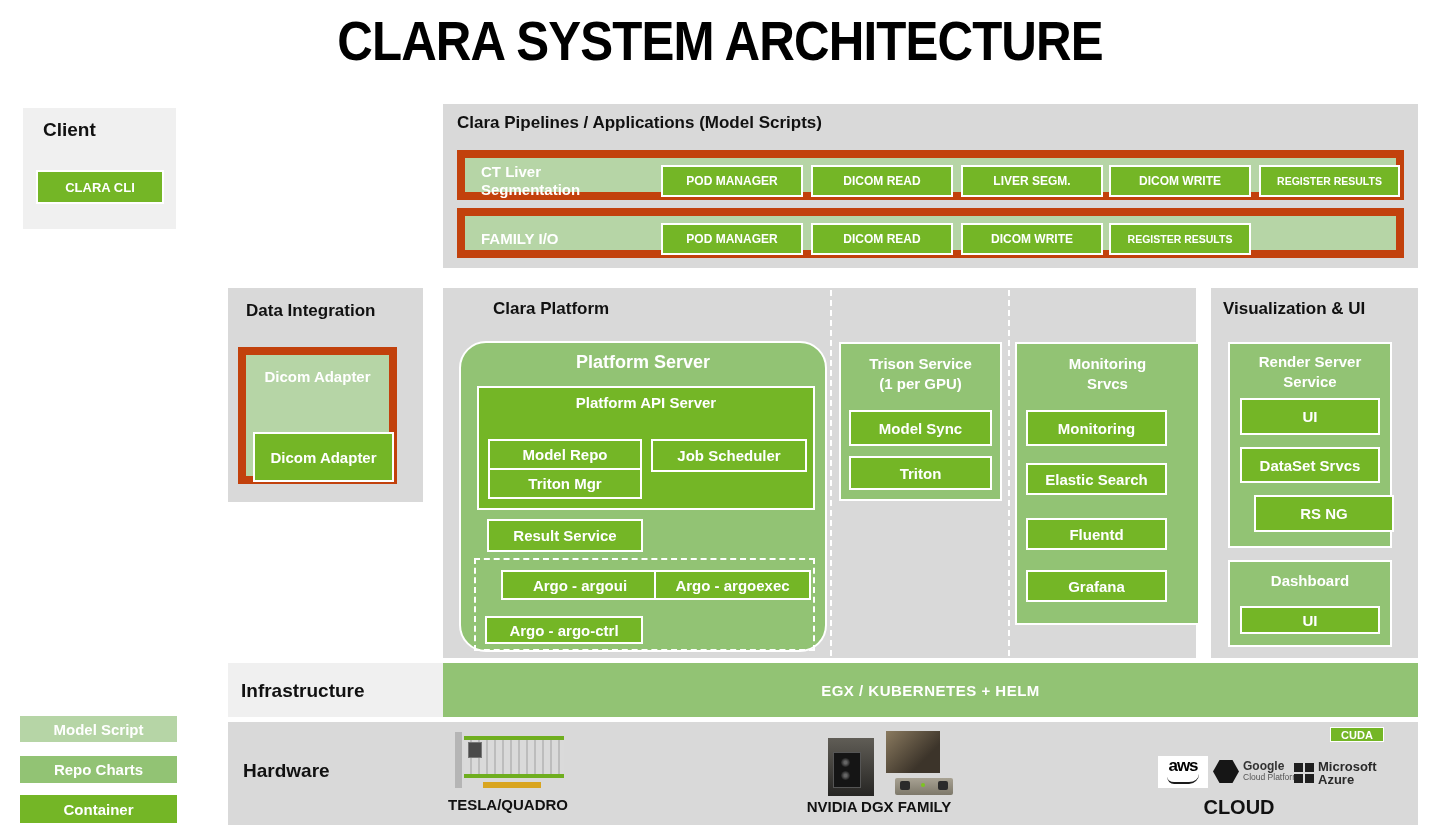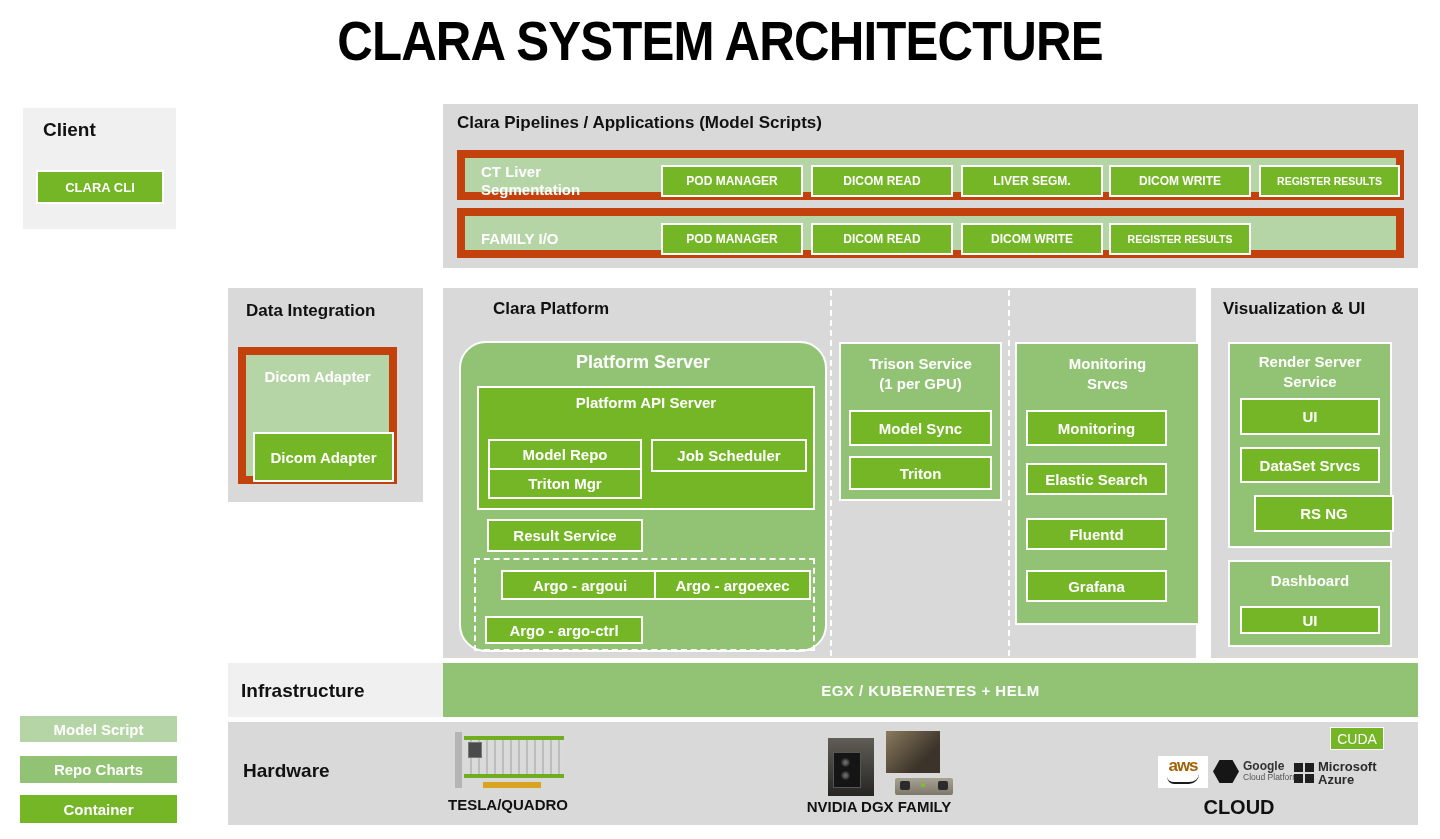--- a/index.html
+++ b/index.html
@@ -44,21 +44,21 @@
   .dgx-fan{position:absolute;width:9px;height:9px;border-radius:50%;
     background:radial-gradient(circle,#666 20%,#222 70%);}
   .dgx-t2{position:absolute;background:linear-gradient(135deg,#8a7a5f,#3c342a 70%);}
   .dgx-rack{position:absolute;background:linear-gradient(180deg,#a8a293,#7d786a);
     border-radius:2px;}
   .dgx-rack .hole{position:absolute;top:3px;width:10px;height:9px;background:#2b2b2b;
     border-radius:2px;}
   .dgx-rack .led{position:absolute;left:26px;top:5px;width:4px;height:4px;border-radius:50%;
     background:#7cc520;}
   
-  .aws-chip{position:absolute;background:#fff;color:#a16207;text-align:center;}
+  .aws-chip{position:absolute;background:#fff;color:#000000;text-align:center;}
   .aws-word{font-size:17px;font-weight:bold;letter-spacing:-1px;line-height:20px;}
   .aws-smile{display:block;margin:-2px auto 0;width:32px;height:8px;border:0 solid #1a1a1a;
     border-bottom-width:2px;border-radius:0 0 14px 10px;}
   .hexagon{position:absolute;background:#161616;
     clip-path:polygon(25% 0,75% 0,100% 50%,75% 100%,25% 100%,0 50%);}
   .logo-l1{font-size:12px;font-weight:bold;color:#333;line-height:12px;}
   .logo-l2{font-size:8.5px;color:#555;line-height:10px;}
   .ms-flag{position:absolute;display:grid;grid-template-columns:9px 9px;
     grid-template-rows:9px 9px;gap:2px;}
   .ms-flag span{background:#1f1f1f;}
@@ -208,21 +208,21 @@
         <span></span>
         <span></span>
         <span></span>
     </div>
     <div class="abs" style="left:1090px;top:38px;">
       <div class="ms-l">Microsoft</div>
       <div class="ms-l">Azure</div>
     </div>
     <div class="hwlabel" style="left:956px;top:74px;width:110px;font-size:20px;">CLOUD</div>
 
-    <div class="bbox cflex" style="left:1102px;top:5px;width:54px;height:23px;border-width:1px;
-         font-size:14px;font-weight:normal;">CUDA</div>
+    <div class="bbox cflex" style="left:1102px;top:5px;width:54px;height:15px;border-width:1px;
+         font-size:11px;font-weight:bold;">CUDA</div>
   </div>
 
   <div class="legend-chip" style="left:20px;top:716px;width:157px;height:26px;background:var(--light-green,#b6d5a6);">Model Script</div>
   <div class="legend-chip" style="left:20px;top:756px;width:157px;height:27px;background:var(--medium-green,#92c374);">Repo Charts</div>
   <div class="legend-chip" style="left:20px;top:795px;width:157px;height:28px;background:var(--bright-green,#74b626);">Container</div>
 
 </div>
 
 </body></html>

